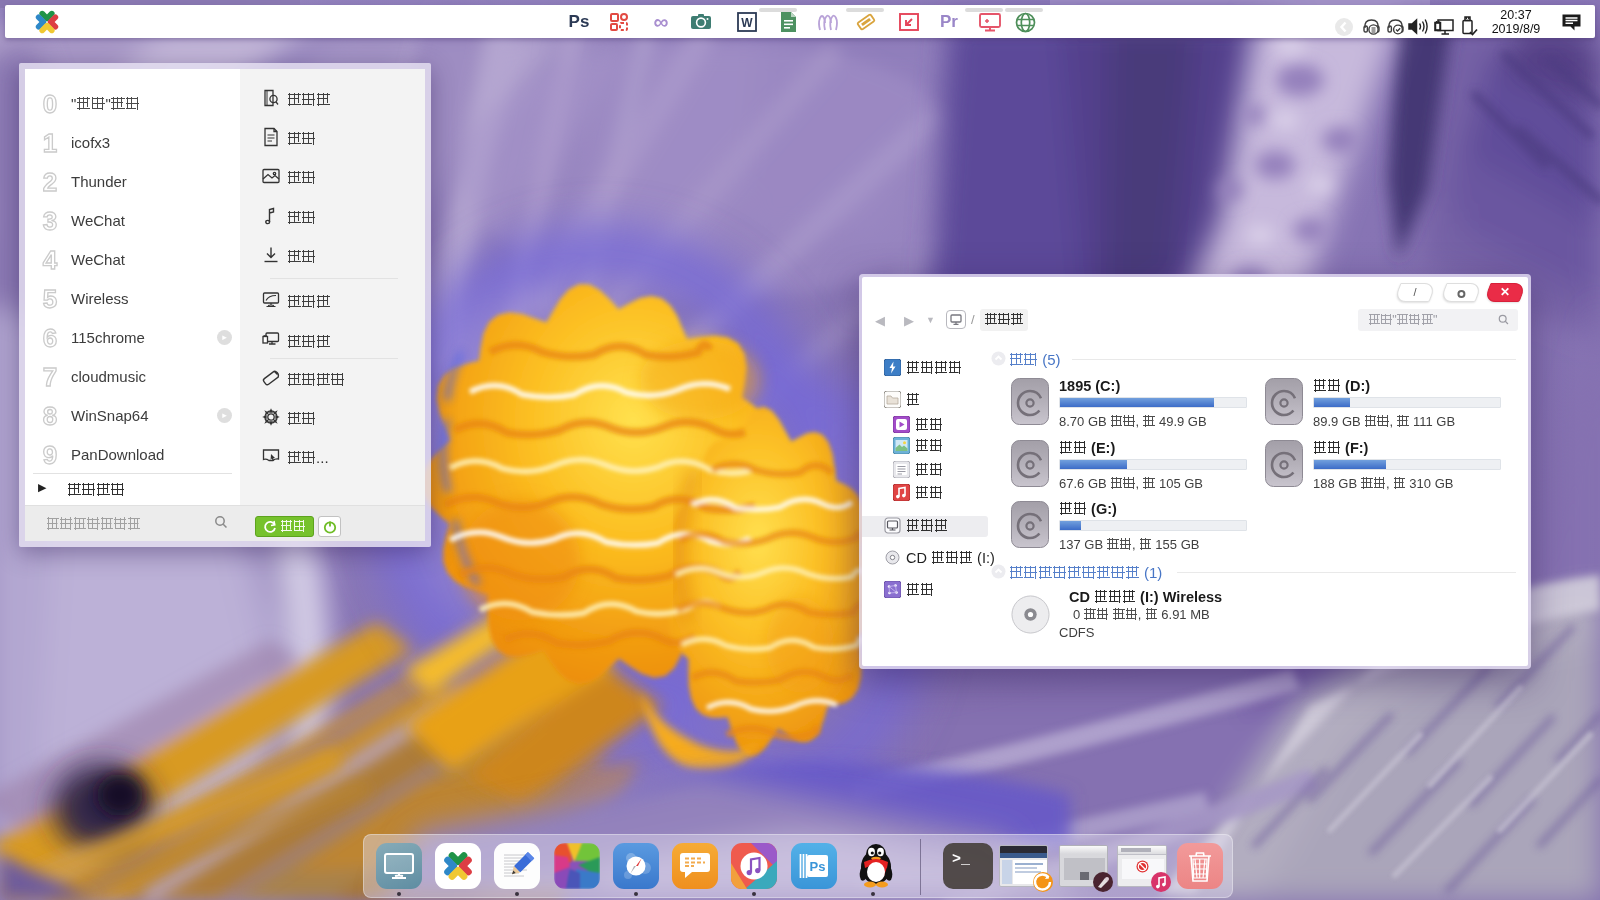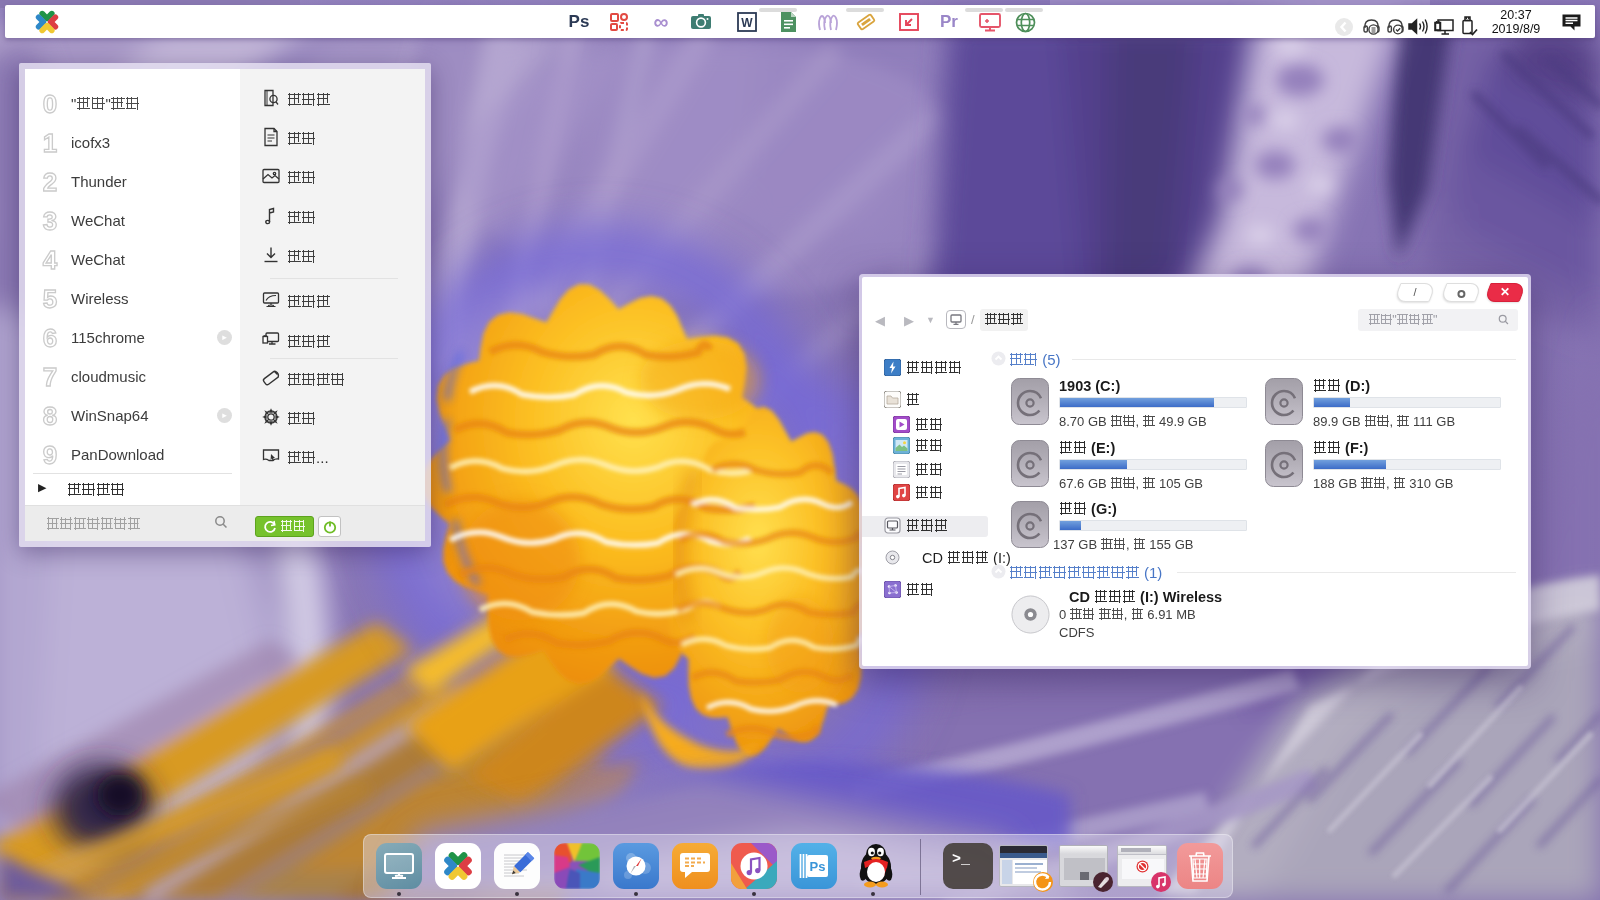--- a/index.html
+++ b/index.html
@@ -623,21 +623,21 @@
           </svg><span style="margin-left:22px"><i class="c"></i><i class="c"></i></span></div>
 <div class="abs" style="left:0;top:239px;width:126px;height:21px;background:#ededf0;border-radius:0 3px 3px 0"></div>
 <div class="sbi" style="left:22px;top:241px"><svg width="17" height="17" viewBox="0 0 17 17" fill="none" stroke="#55555d" stroke-width="1.2">
             <rect x="1" y="1" width="15" height="15" rx="3" fill="#fbfbfd" stroke="#9a9aa2"></rect>
             <rect x="3.5" y="4" width="10" height="7" rx="1"></rect>
             <path d="M8.5 11 L8.5 12.5 M5.5 13 L11.5 13"></path>
           </svg><span style="margin-left:22px"><i class="c"></i><i class="c"></i><i class="c"></i></span></div>
 <div class="sbi" style="left:22px;top:273px"><svg width="17" height="17" viewBox="0 0 17 17">
             <circle cx="8.5" cy="8.5" r="6.5" fill="#e8e8ec" stroke="#a0a0a8"></circle>
             <circle cx="8.5" cy="8.5" r="2.2" fill="#fff" stroke="#808088"></circle>
-          </svg><span style="margin-left:38px">CD <i class="c"></i><i class="c"></i><i class="c"></i> (I:)</span></div>
+          </svg><span style="margin-left:22px">CD <i class="c"></i><i class="c"></i><i class="c"></i> (I:)</span></div>
 <div class="sbi" style="left:22px;top:305px"><svg width="17" height="17" viewBox="0 0 17 17">
             <rect width="17" height="17" rx="3" fill="#8a6fd0" stroke="#6a50a8"></rect>
             <circle cx="5" cy="5.5" r="1.3" fill="#fff"></circle>
             <circle cx="11.5" cy="4.5" r="1.3" fill="#fff"></circle>
             <circle cx="12.5" cy="11.5" r="1.3" fill="#fff"></circle>
             <circle cx="5.5" cy="12" r="1.3" fill="#fff"></circle>
             <path d="M5 5.5 L11.5 4.5 L12.5 11.5 L5.5 12 Z M5 5.5 L12.5 11.5" fill="none" stroke="#cabcf0" stroke-width=".8"></path>
           </svg><span style="margin-left:22px"><i class="c"></i><i class="c"></i></span></div>
 <svg class="abs" style="left:129px;top:74px" width="15" height="15" viewBox="0 0 15 15">
           <circle cx="7.5" cy="7.5" r="7" fill="#ececf0"></circle>
@@ -658,21 +658,21 @@
                 <stop offset="0" stop-color="#a39fa8"></stop>
                 <stop offset=".5" stop-color="#b4b0b9"></stop>
                 <stop offset="1" stop-color="#c9c5ce"></stop>
               </linearGradient>
             </defs>
             <rect x=".5" y=".5" width="37" height="46" rx="8" fill="url(#dg1)" stroke="#8e8a94"></rect>
             <path d="M28 15 A12.5 12.5 0 1 0 31.5 19.5 L27.5 21.5 A8 8 0 1 1 24.5 18 Z" fill="none"></path>
             <circle cx="19" cy="25" r="12" fill="none" stroke="#757079" stroke-width="2.6" stroke-dasharray="62 14" stroke-dashoffset="-8"></circle>
             <circle cx="19" cy="25" r="3.6" fill="none" stroke="#757079" stroke-width="2.2"></circle>
           </svg>
-<div class="ttl" style="left:197px;top:101px">1903 (C:)</div>
+<div class="ttl" style="left:197px;top:101px">1895 (C:)</div>
 <div class="bar" style="left:197px;top:120px">
             <div class="fill" style="width:154px"></div>
           </div>
 <div class="sub" style="left:197px;top:137px">8.70 GB <i class="c"></i><i class="c"></i>, <i class="c"></i> 49.9 GB</div>
 <svg class="abs" style="left:403px;top:101px" width="38" height="47" viewBox="0 0 38 47">
             <rect x=".5" y=".5" width="37" height="46" rx="8" fill="url(#dg1)" stroke="#8e8a94"></rect>
             <circle cx="19" cy="25" r="12" fill="none" stroke="#757079" stroke-width="2.6" stroke-dasharray="62 14" stroke-dashoffset="-8"></circle>
             <circle cx="19" cy="25" r="3.6" fill="none" stroke="#757079" stroke-width="2.2"></circle>
           </svg>
 <div class="ttl" style="left:451px;top:101px"><i class="c"></i><i class="c"></i> (D:)</div>
@@ -702,29 +702,29 @@
 <div class="sub" style="left:451px;top:199px">188 GB <i class="c"></i><i class="c"></i>, <i class="c"></i> 310 GB</div>
 <svg class="abs" style="left:149px;top:224px" width="38" height="47" viewBox="0 0 38 47">
             <rect x=".5" y=".5" width="37" height="46" rx="8" fill="url(#dg1)" stroke="#8e8a94"></rect>
             <circle cx="19" cy="25" r="12" fill="none" stroke="#757079" stroke-width="2.6" stroke-dasharray="62 14" stroke-dashoffset="-8"></circle>
             <circle cx="19" cy="25" r="3.6" fill="none" stroke="#757079" stroke-width="2.2"></circle>
           </svg>
 <div class="ttl" style="left:197px;top:224px"><i class="c"></i><i class="c"></i> (G:)</div>
 <div class="bar" style="left:197px;top:243px">
             <div class="fill" style="width:21px"></div>
           </div>
-<div class="sub" style="left:191px;top:260px">137 GB <i class="c"></i><i class="c"></i>, <i class="c"></i> 155 GB</div>
+<div class="sub" style="left:197px;top:260px">137 GB <i class="c"></i><i class="c"></i>, <i class="c"></i> 155 GB</div>
 <svg class="abs" style="left:149px;top:318px" width="39" height="39" viewBox="0 0 39 39">
             <circle cx="19.5" cy="19.5" r="19" fill="#ededef"></circle>
             <circle cx="19.5" cy="19.5" r="18.5" fill="none" stroke="#cacace"></circle>
             <circle cx="19.5" cy="19.5" r="6.2" fill="#8a8a90"></circle>
             <circle cx="19.5" cy="19.5" r="2.6" fill="#fff"></circle>
           </svg>
 <div class="ttl" style="left:207px;top:312px">CD <i class="c"></i><i class="c"></i><i class="c"></i> (I:) Wireless</div>
-<div class="sub" style="left:197px;top:330px">0 <i class="c"></i><i class="c"></i> <i class="c"></i><i class="c"></i>, <i class="c"></i> 6.91 MB</div>
+<div class="sub" style="left:211px;top:330px">0 <i class="c"></i><i class="c"></i> <i class="c"></i><i class="c"></i>, <i class="c"></i> 6.91 MB</div>
 <div class="sub" style="left:197px;top:348px">CDFS</div>
 </div>
 </div>
     </div>
 <div id="dock">
 <div class="di" style="left:12px;background:linear-gradient(160deg,#86abb8,#5f8da2)"><svg style="margin:8px 0 0 7px" width="32" height="30" viewBox="0 0 32 30" fill="none" stroke="#fff" stroke-width="2">
           <rect x="2" y="3" width="28" height="19" rx="2" fill="rgba(255,255,255,.15)"></rect>
           <path d="M16 22 L16 25 M9 27 L23 27 M12 25 Q16 24 20 25"></path>
         </svg></div>
 <div class="di" style="left:71px;background:#fff"><svg style="margin:7px 0 0 7px" width="32" height="32" viewBox="0 0 26 26">

